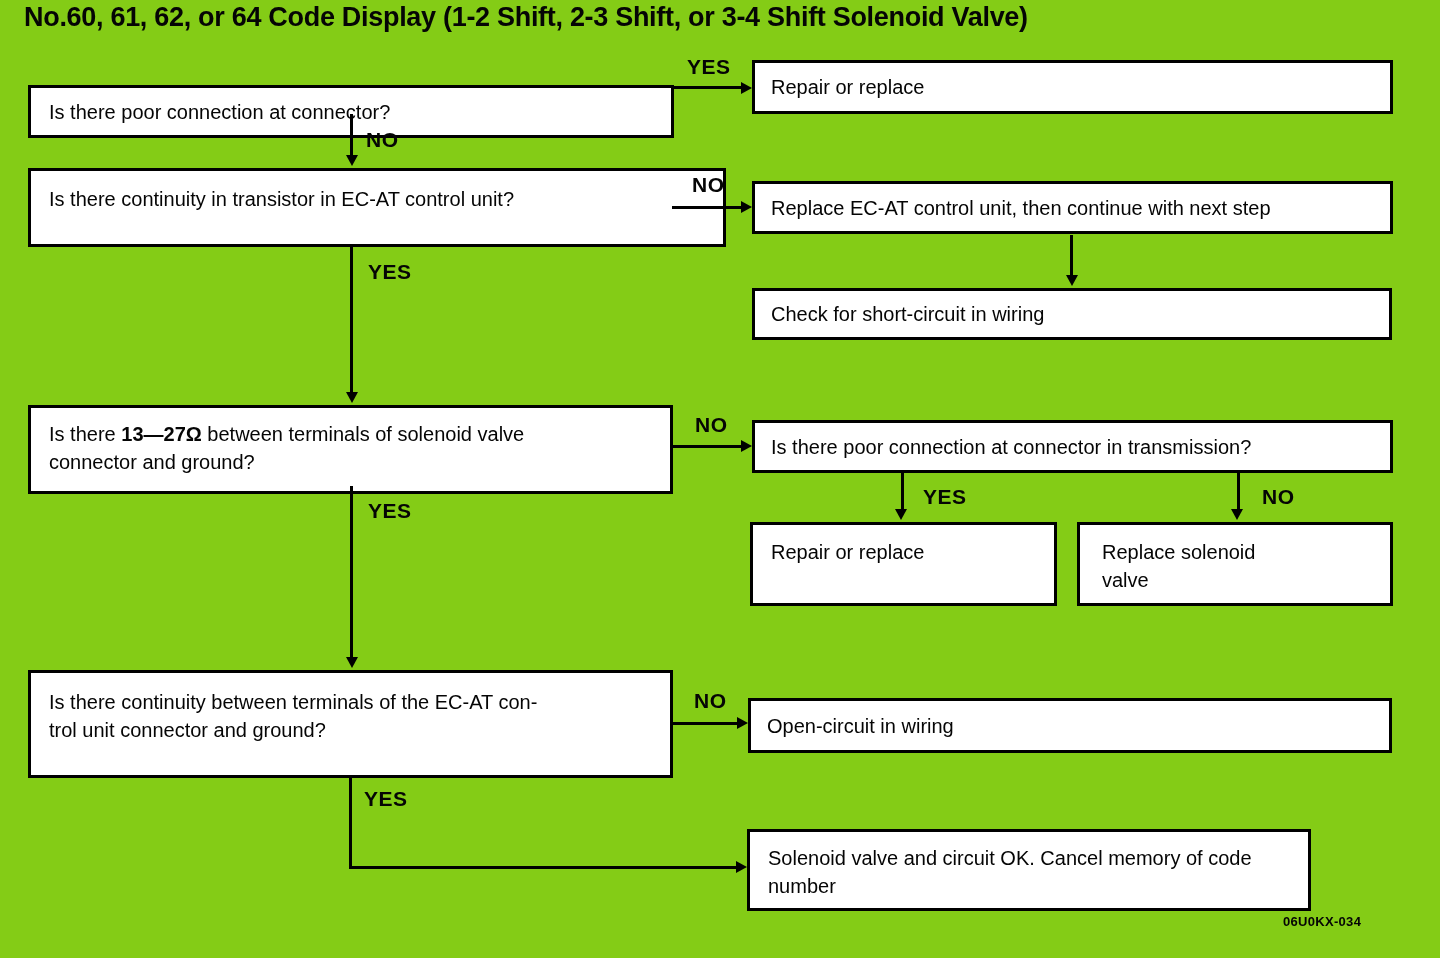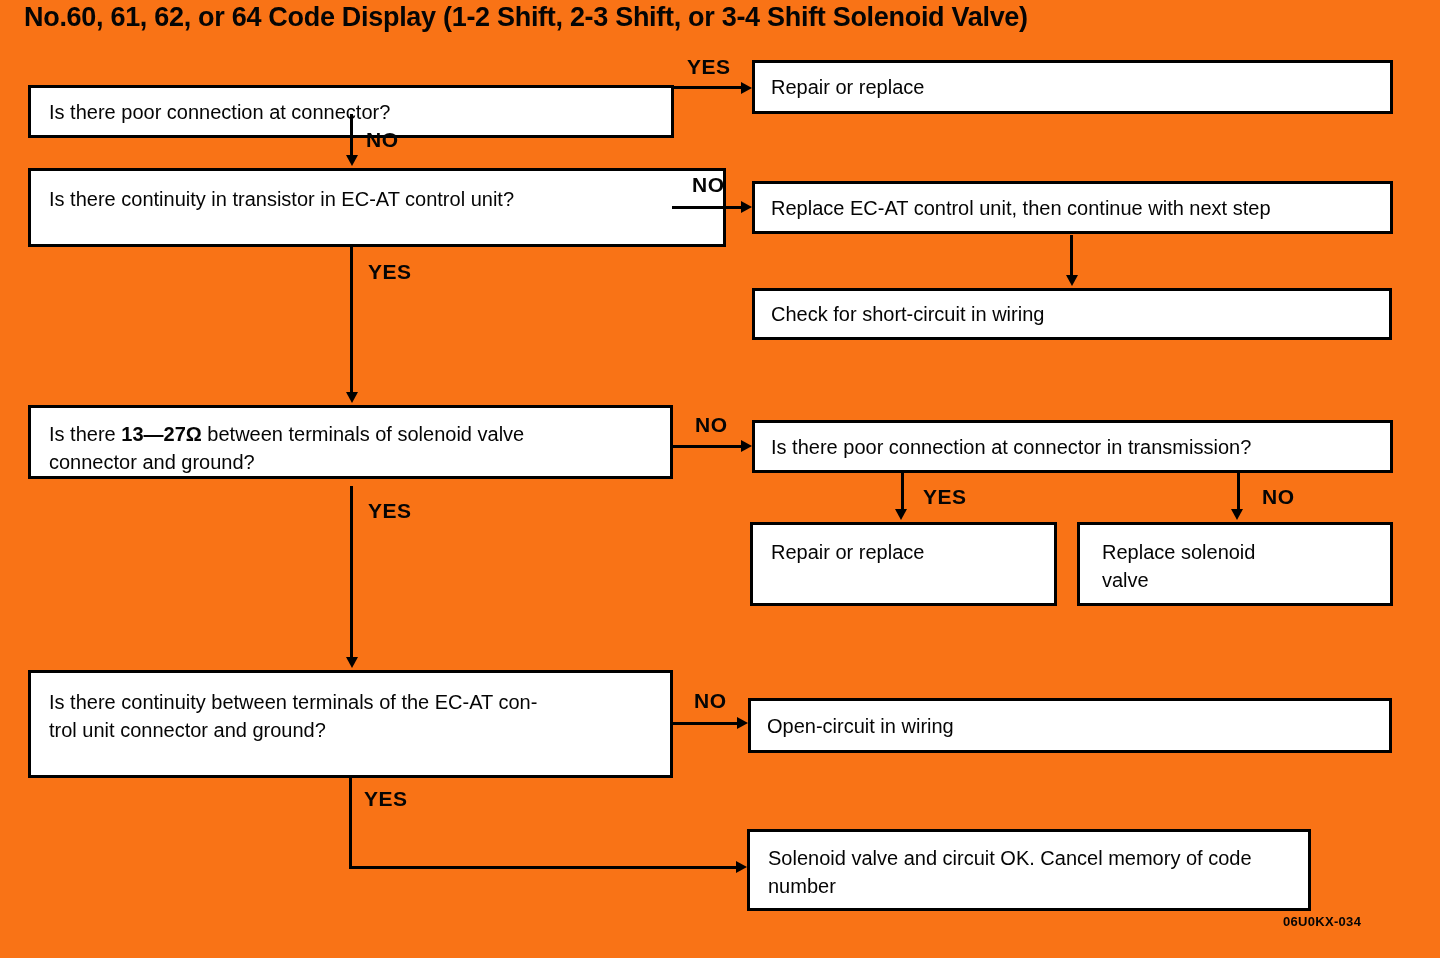--- a/index.html
+++ b/index.html
@@ -1,17 +1,17 @@
 <!DOCTYPE html>
 <html><head>
 <meta charset="utf-8">
 <style>
   html,body{margin:0;padding:0;background:#fff;}
   .page{
-    position:relative;width:1440px;height:958px;background:#f97316;
+    position:relative;width:1440px;height:958px;background:#84cc16;
     font-family:"Liberation Sans", sans-serif;color:#050505;overflow:hidden;
   }
   .title{
     position:absolute;left:24px;top:2px;margin:0;
     font-size:27px;font-weight:700;letter-spacing:-0.3px;white-space:nowrap;
   }
   .box{
     position:absolute;box-sizing:border-box;border:3px solid #000;background:#fff;
     font-size:20px;line-height:28px;
   }
@@ -34,21 +34,21 @@
     position:absolute;width:0;height:0;
     border-top:6px solid transparent;border-bottom:6px solid transparent;
     border-left:11px solid #000;
   }
   
   .b-q1{left:28px;top:62px;width:646px;height:53px;padding-left:18px;margin-top:23px;}
   .b-r1{left:752px;top:60px;width:641px;height:54px;padding-left:16px;}
   .b-q2{left:28px;top:168px;width:698px;height:79px;padding:14px 8px 0 18px;}
   .b-r2{left:752px;top:181px;width:641px;height:53px;padding-left:16px;}
   .b-r3{left:752px;top:288px;width:640px;height:52px;padding-left:16px;}
-  .b-q3{left:28px;top:405px;width:645px;height:74px;padding:12px 8px 0 18px;}
+  .b-q3{left:28px;top:405px;width:645px;height:89px;padding:12px 8px 0 18px;}
   .b-r4{left:752px;top:420px;width:641px;height:53px;padding-left:16px;}
   .b-r5{left:750px;top:522px;width:307px;height:84px;padding:13px 8px 0 18px;}
   .b-r6{left:1077px;top:522px;width:316px;height:84px;padding:13px 8px 0 22px;}
   .b-q4{left:28px;top:670px;width:645px;height:108px;padding:15px 8px 0 18px;}
   .b-r7{left:748px;top:698px;width:644px;height:55px;padding-left:16px;}
   .b-r8{left:747px;top:829px;width:564px;height:82px;padding:12px 8px 0 18px;}
   
   .v1{left:350px;top:114px;height:43px;}
   .v2{left:350px;top:247px;height:146px;}
   .v3{left:1070px;top:235px;height:42px;}

